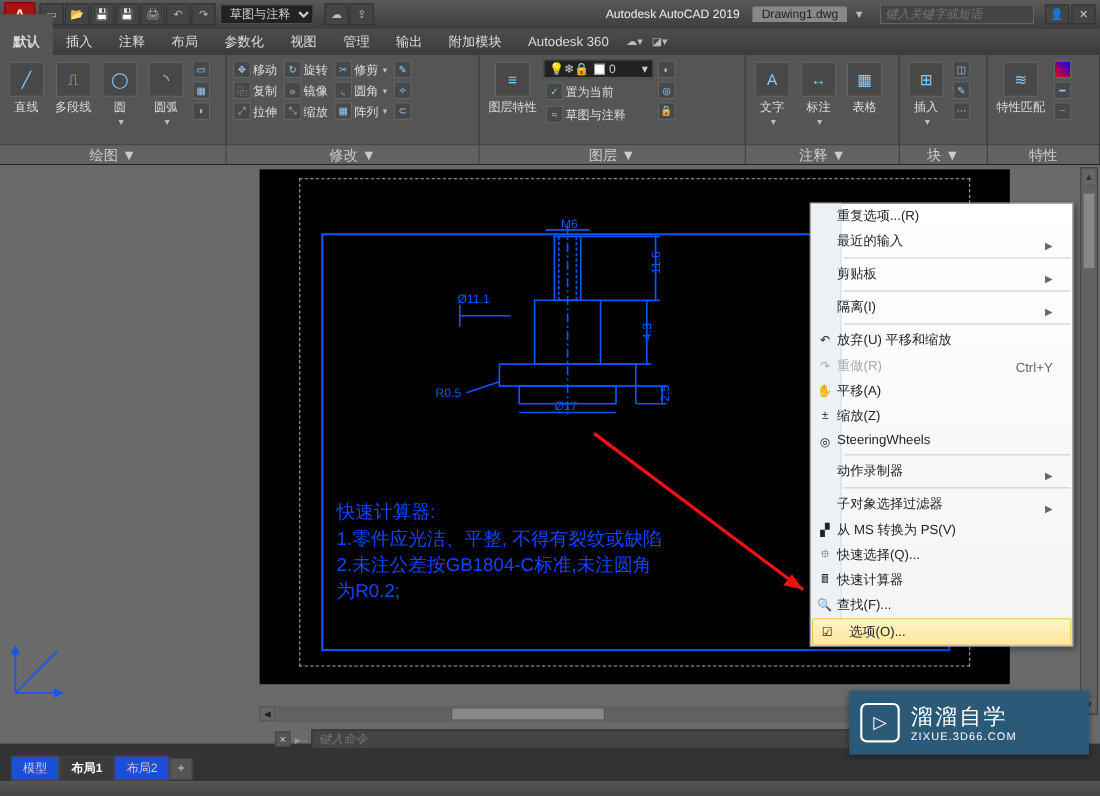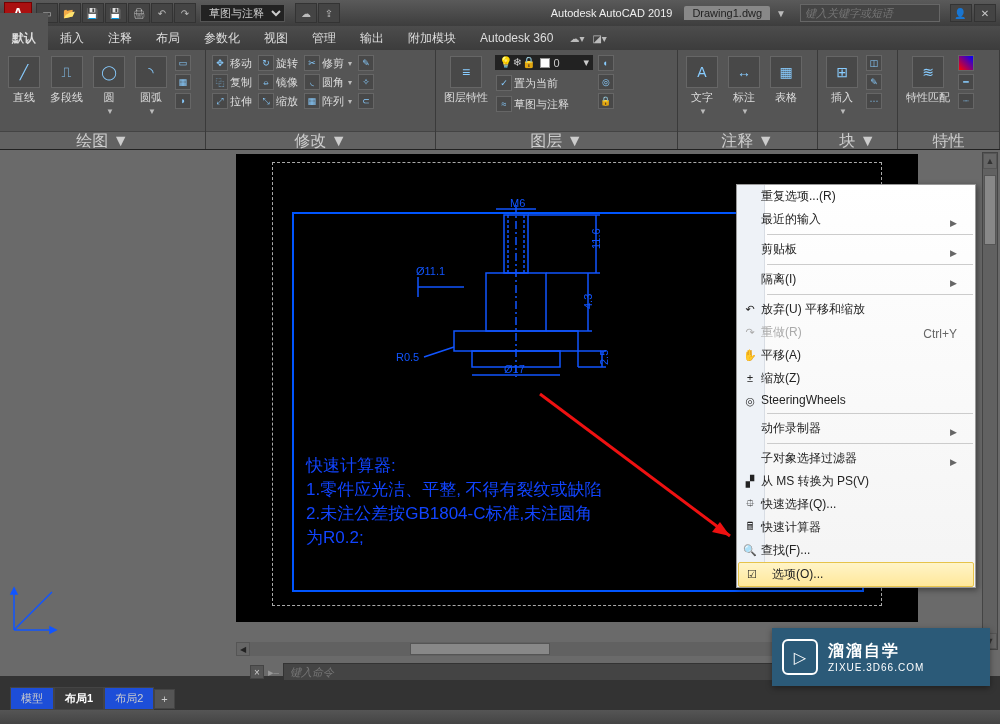--- a/index.html
+++ b/index.html
@@ -20,21 +20,21 @@
 
 .menustrip { height: 24px; background: linear-gradient(#4c4c4c,#3c3c3c); display: flex; align-items: center; gap: 0; font-size: 12px; color: #ddd; }
 .menustrip .tab { padding: 17px 12px; cursor: pointer; }
 .menustrip .tab.active { background: #555; font-weight: bold; }
 .menustrip .more { margin-left: 4px; color:#bbb; font-size:10px;}
 
 
 .ribbon { height: 100px; background: #555; display: flex; border-bottom: 1px solid #222; }
 .panel { border-right: 1px solid #3a3a3a; display: flex; flex-direction: column; }
 .panel-body { flex: 1; display: flex; gap: 2px; padding: 4px; align-items: flex-start; }
-.panel-title { height: 18px; background: #626262; color: #ccc; font-size: 16px; text-align: center; line-height: 18px; border-top:1px solid #444;}
+.panel-title { height: 18px; background: #626262; color: #ccc; font-size: 13px; text-align: center; line-height: 18px; border-top:1px solid #444;}
 .rbtn { display: flex; flex-direction: column; align-items: center; gap: 2px; padding: 2px 4px; color: #ddd; font-size: 11px; min-width: 28px;}
 .ricon { width: 24px; height: 24px; border: 1px solid #666; background: #484848; display:flex; align-items:center; justify-content:center; color:#8cf; font-size:14px;}
 .ricon.big { width: 32px; height: 32px; }
 .ricon.sm { width:16px; height:16px; font-size:9px;}
 .rbtn.small { flex-direction: row; font-size: 11px; min-width:0; padding:1px 2px;}
 .rbtn.small .label { white-space: nowrap;}
 .vstack { display:flex; flex-direction:column; gap:1px;}
 .layer-sel { background:#222; border:1px solid #555; color:#ccc; font-size:11px; padding:1px 4px; width:100px; display:flex; align-items:center; gap:4px;}
 .arr { font-size:8px; color:#bbb; margin-left:2px;}
 
@@ -74,21 +74,21 @@
 .layout-tabs .lt.active { background:#3b3b3b; color:#fff; font-weight:bold;}
 .layout-tabs .plus { padding:3px 6px; background:#555; border:1px solid #444;}
 
 
 .status { position:absolute; left:0; right:0; bottom:0; height:14px; background:linear-gradient(#555,#444);}
 
 
 .watermark { position:absolute; right:10px; bottom:38px; width:218px; height:58px; background:#2b5a78; display:flex; align-items:center; padding:4px 10px; gap:10px; box-shadow:0 2px 6px rgba(0,0,0,.4);}
 .watermark .wlogo { width:36px; height:36px; border:2px solid #fff; border-radius:6px; display:flex; align-items:center; justify-content:center; color:#fff; font-size:16px;}
 .watermark .wtxt { color:#fff; }
-.watermark .wtxt .cn { font-size:16px; font-weight:bold; letter-spacing:2px;}
+.watermark .wtxt .cn { font-size:20px; font-weight:normal; letter-spacing:2px;}
 .watermark .wtxt .en { font-size:10px; letter-spacing:1px;}
 
 
 .vscroll { position:absolute; right:2px; top:152px; width:16px; height:498px; background:#5a5a5a; border:1px solid #444; display:flex; flex-direction:column;}
 .vscroll .btn { height:16px; background:#666; color:#333; font-size:9px; display:flex; align-items:center; justify-content:center; border:1px solid #555;}
 .vscroll .track { flex:1; background:#616161; position:relative;}
 .vscroll .thumb { position:absolute; left:1px; right:1px; height:70px; top:6px; background:#888; border:1px solid #555;}
 
 .hscroll { position:absolute; left:236px; right:18px; bottom:68px; height:14px; background:#5a5a5a; display:flex;}
 .hscroll .btn { width:14px; background:#666; border:1px solid #555; display:flex;align-items:center;justify-content:center;font-size:8px;color:#222;}

